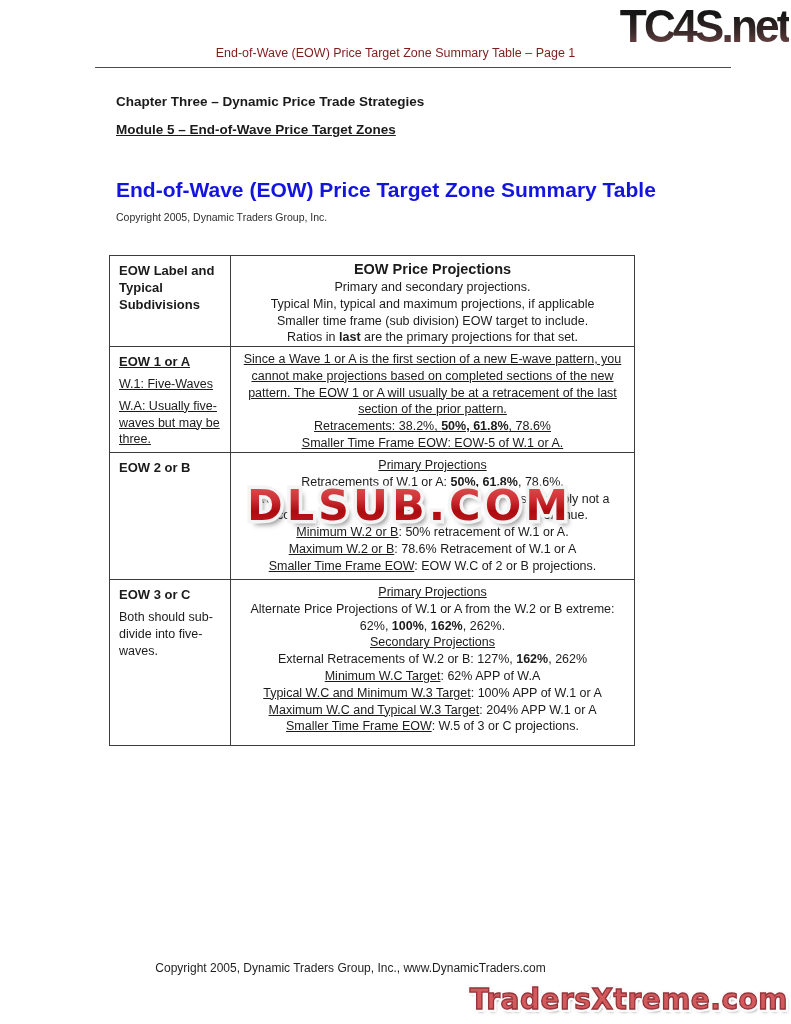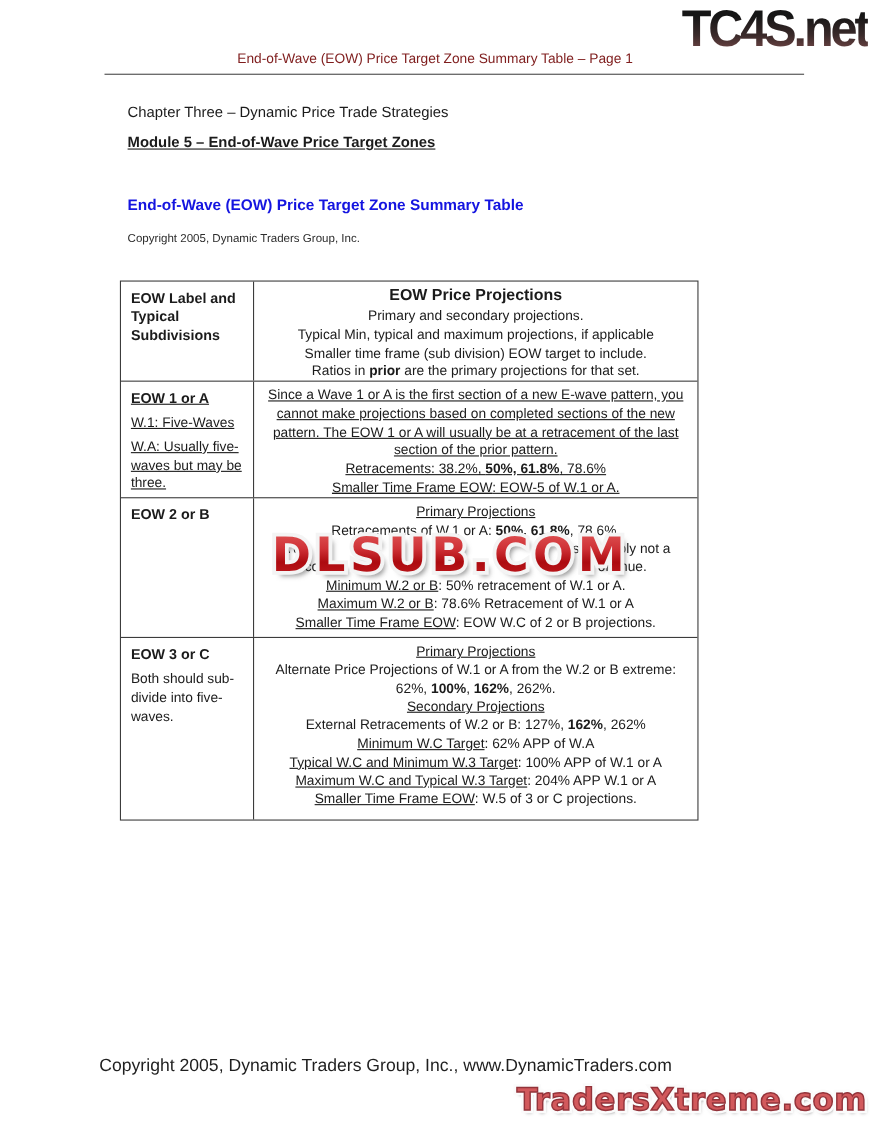--- a/index.html
+++ b/index.html
@@ -16,23 +16,23 @@
   .tc4s-logo {
     position:absolute; top:-2px; right:2px;
     font-size:47px; font-weight:bold; letter-spacing:-3px;
     transform:scaleX(0.94); transform-origin:right;
     background:linear-gradient(180deg,#161616 30%, #3a2a2a 62%, #8a5353 100%);
     -webkit-background-clip:text; background-clip:text;
     color:transparent; -webkit-text-fill-color:transparent;
   }
 
   
-  .chapter   { position:absolute; top:94px;  left:116px; font-size:13.5px; font-weight:normal;text-align:center; }
+  .chapter   { position:absolute; top:94px;  left:116px; font-size:13.5px; font-weight:bold;text-align:center; }
   .module    { position:absolute; top:122px; left:116px; font-size:13.5px; font-weight:bold;text-decoration:underline; }
-  .doc-title { position:absolute; top:178px; left:116px; font-size:14px; font-weight:bold; color:#1414e0; }
+  .doc-title { position:absolute; top:178px; left:116px; font-size:21px; font-weight:bold; color:#1414e0; }
   .copy-note { position:absolute; top:211px; left:116px; font-size:10.5px; color:#2d2d2d; }
 
   
   .eow-table { position:absolute; top:255px; left:109px; width:526px; border:1.3px solid #3c3c3c; }
   .trow { display:grid; grid-template-columns:121px 1fr; }
   .trow + .trow { border-top:1.3px solid #3c3c3c; }
   .trow:nth-child(1){ height:90px; }
   .trow:nth-child(2){ height:106px;text-decoration:underline; }
   .trow:nth-child(3){ height:127px; }
   .trow:nth-child(4){ height:166px; }
@@ -58,21 +58,21 @@
   .wm-front {
     background:linear-gradient(180deg,#e25a5a 0%, #cf3136 38%, #ad0b10 62%, #c41e22 100%);
     -webkit-background-clip:text; background-clip:text;
     color:#c2181c; -webkit-text-fill-color:transparent;
   }
 
   
   .continued { position:absolute; top:771px; left:116px; font-size:15.5px; font-weight:bold; }
 
   
-  .footer-copy { position:absolute; top:961px; left:0; width:701px; text-align:center; font-size:16px; color:#1f1f1f; }
+  .footer-copy { position:absolute; top:961px; left:0; width:701px; text-align:center; font-size:12px; color:#1f1f1f; }
   .tx-logo { position:absolute; top:983px; right:3px; width:316px; height:40px; }
   .tx-layer {
     position:absolute; right:0; top:0; white-space:nowrap;
     font-family:"DejaVu Sans", sans-serif; font-weight:bold; font-size:28px; letter-spacing:0.5px;
   }
   .tx-back  { color:#fbfbfb; -webkit-text-stroke:6px #fbfbfb; text-shadow:2px 3px 3px rgba(120,120,120,0.8); }
   .tx-front { color:#d2595c; -webkit-text-stroke:1.3px #93333a; }
 </style>
 </head>
 <body>
@@ -91,21 +91,21 @@
   <div class="eow-table">
       <div class="trow">
         <div class="cell label-cell">
           <div class="label-title"><span class="seg-b">EOW Label and Typical Subdivisions</span></div>
         </div>
         <div class="cell content-cell">
           <div class="cline"><span class="seg-h">EOW Price Projections</span></div>
           <div class="cline"><span>Primary and secondary projections.</span></div>
           <div class="cline"><span>Typical Min, typical and maximum projections, if applicable</span></div>
           <div class="cline"><span>Smaller time frame (sub division) EOW target to include.</span></div>
-          <div class="cline"><span>Ratios in </span><span class="seg-b">prior</span><span> are the primary projections for that set.</span></div>
+          <div class="cline"><span>Ratios in </span><span class="seg-b">last</span><span> are the primary projections for that set.</span></div>
         </div>
       </div>
       <div class="trow">
         <div class="cell label-cell">
           <div class="label-title"><span class="seg-b">EOW 1 or A</span></div>
           <div class="label-para"><span>W.1: Five-Waves</span></div>
           <div class="label-para"><span>W.A: Usually five-waves but may be three.</span></div>
         </div>
         <div class="cell content-cell">
           <div class="cline"><span>Since a Wave 1 or A is the first section of a new E-wave pattern, you cannot make projections based on completed sections of the new pattern. The EOW 1 or A will usually be at a retracement of the last section of the prior pattern.</span></div>

